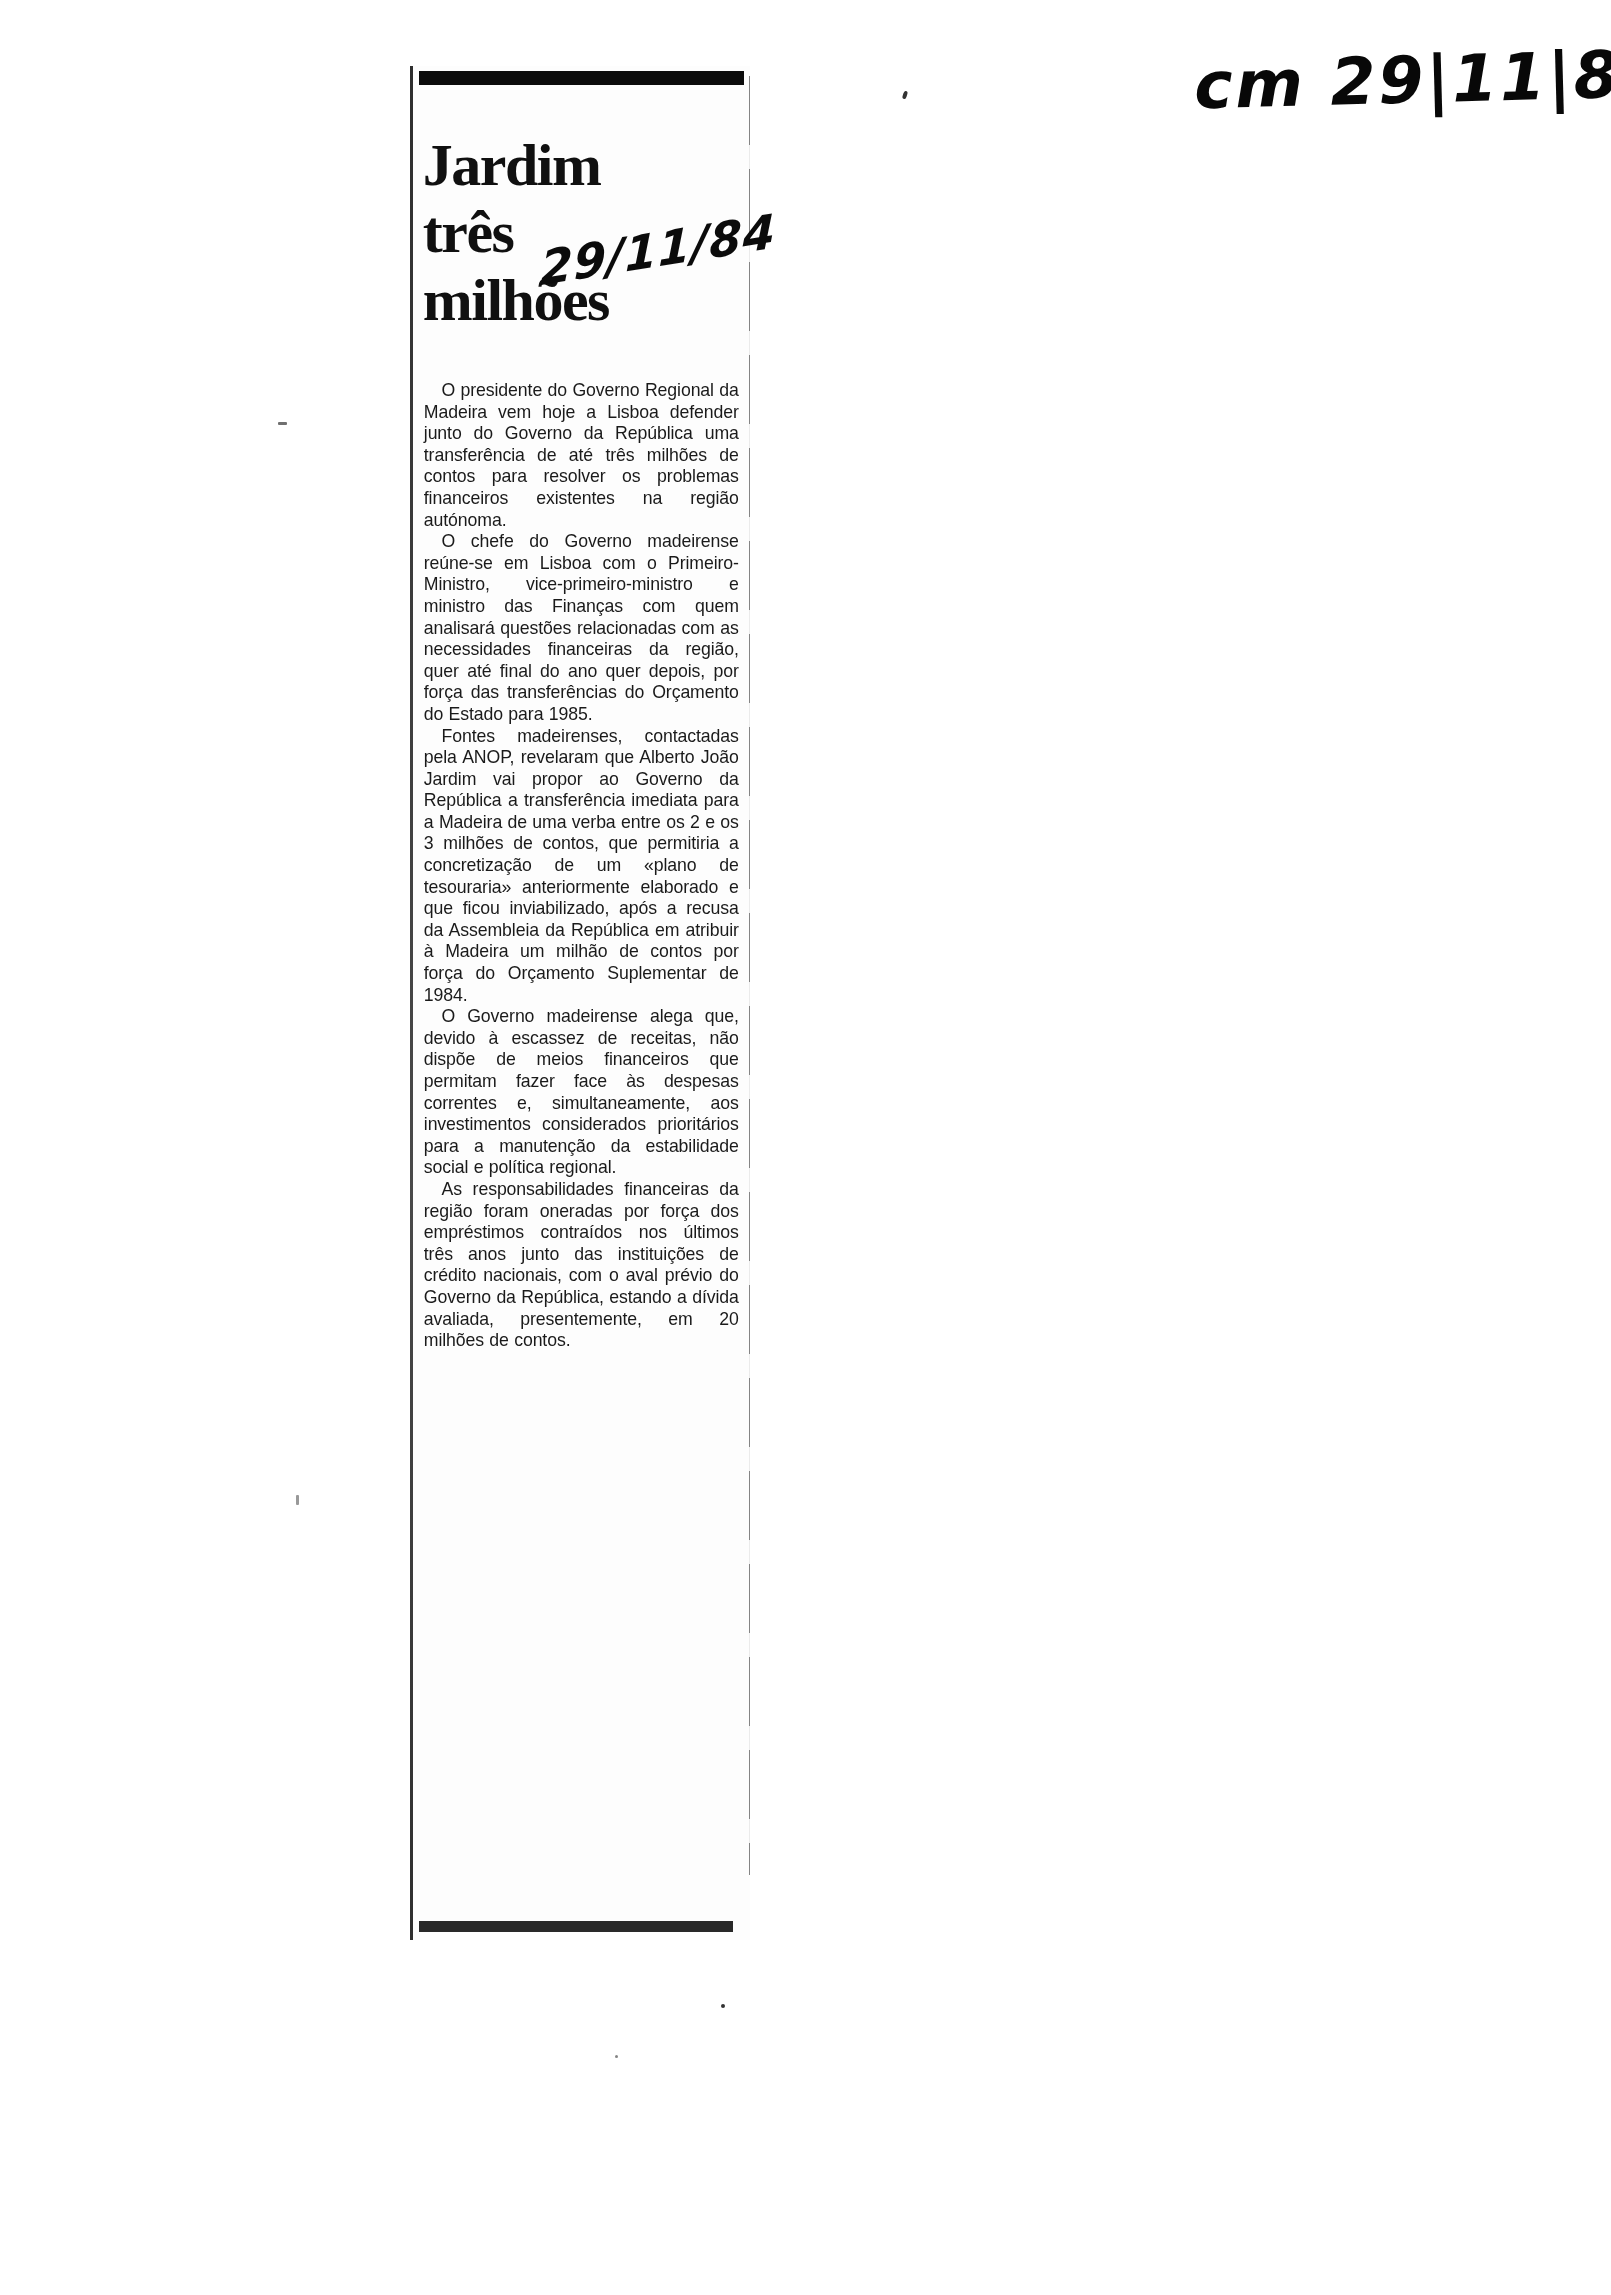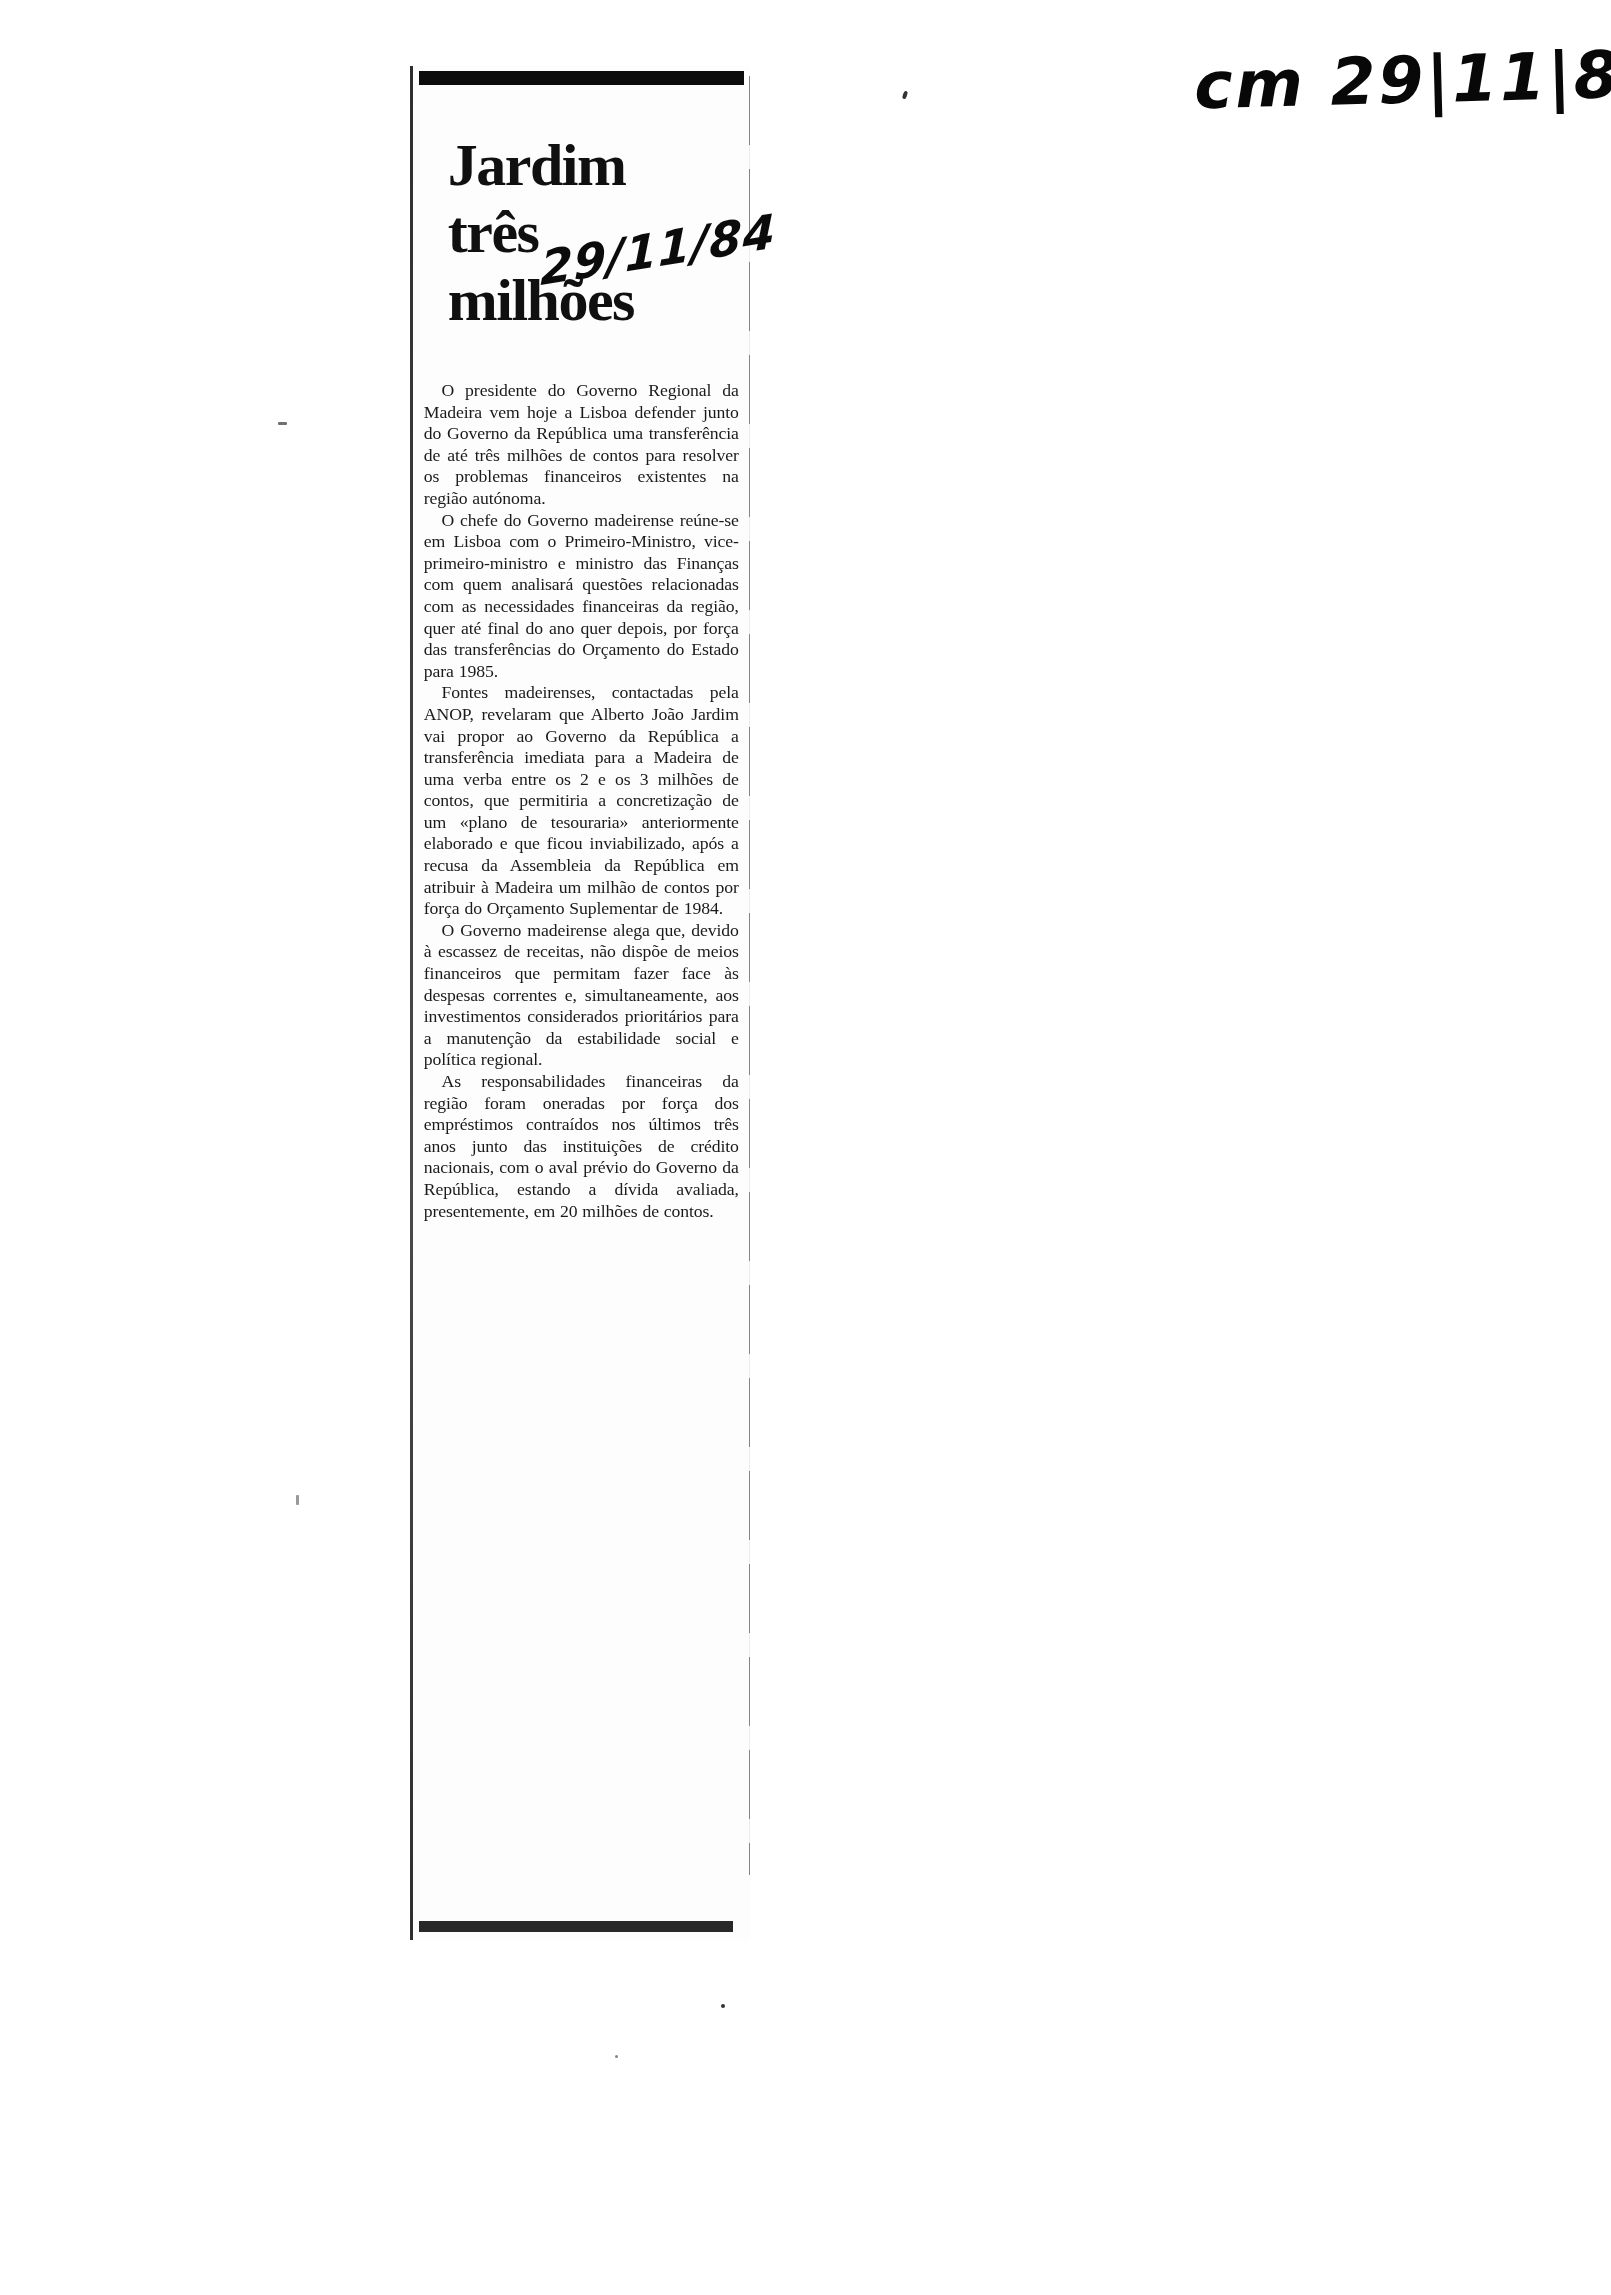--- a/index.html
+++ b/index.html
@@ -74,21 +74,20 @@
     font-family: "Liberation Serif", serif;
     font-weight: 700;
     font-size: 60px;
     line-height: 1.13;
     letter-spacing: -1.5px;
     color: #101010;
   }
   .headline .hl-line {
     display: block;
     white-space: nowrap;
-    margin-left: 25px;
   }
 
   
   .headline-note {
     position: absolute;
     left: 129px;
     top: 156px;
     font-family: "DejaVu Sans", sans-serif;
     font-style: italic;
     font-weight: 700;
@@ -106,21 +105,20 @@
     top: 314px;
     width: 315px;
     font-size: 17.7px;
     line-height: 21.6px;
     letter-spacing: -0.1px;
     text-align: justify;
     color: #1a1a1a;
     hyphens: auto;
     -webkit-hyphens: auto;
     word-spacing: 0.5px;
-    font-family: Liberation Serif, serif;
   }
   .body-text p {
     margin: 0;
     text-indent: 17.7px;
   }
 
   
   .corner-note {
     position: absolute;
     left: 1194px;

